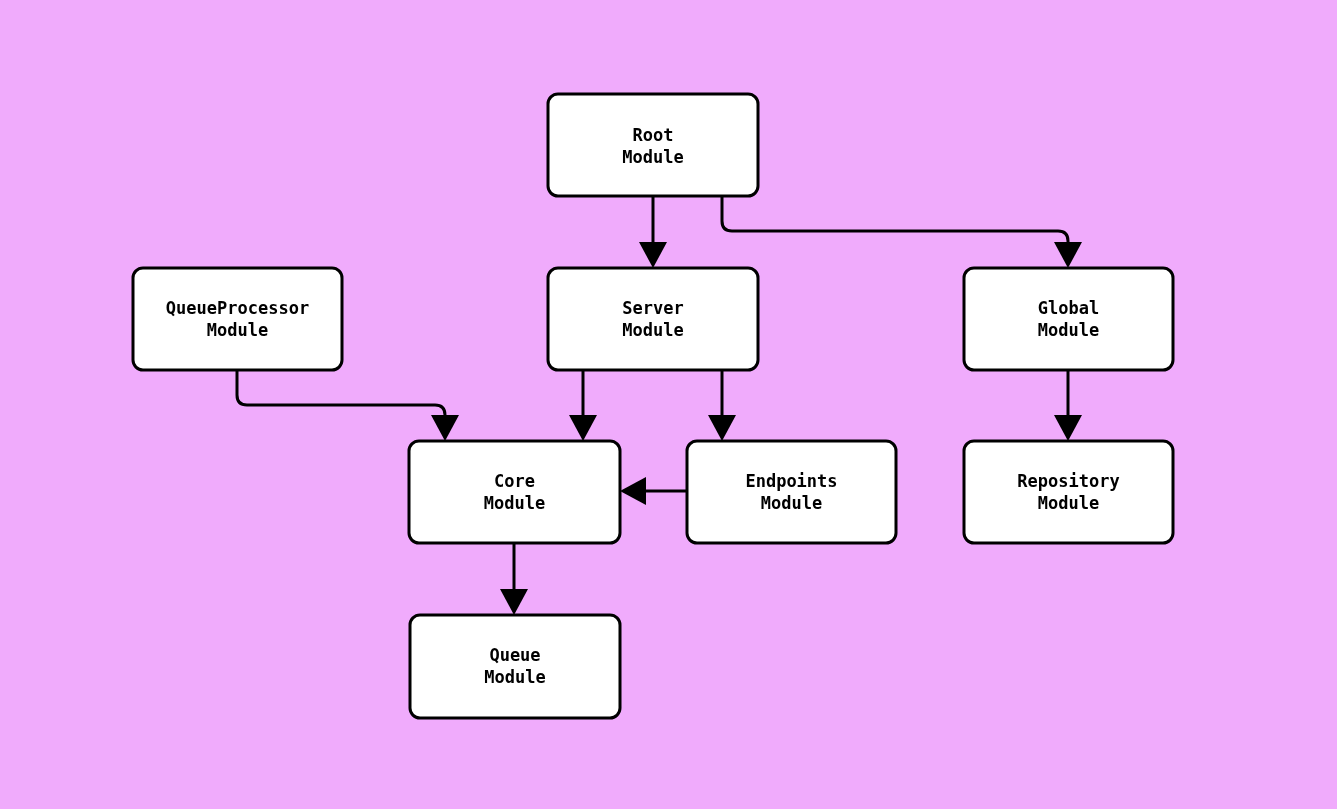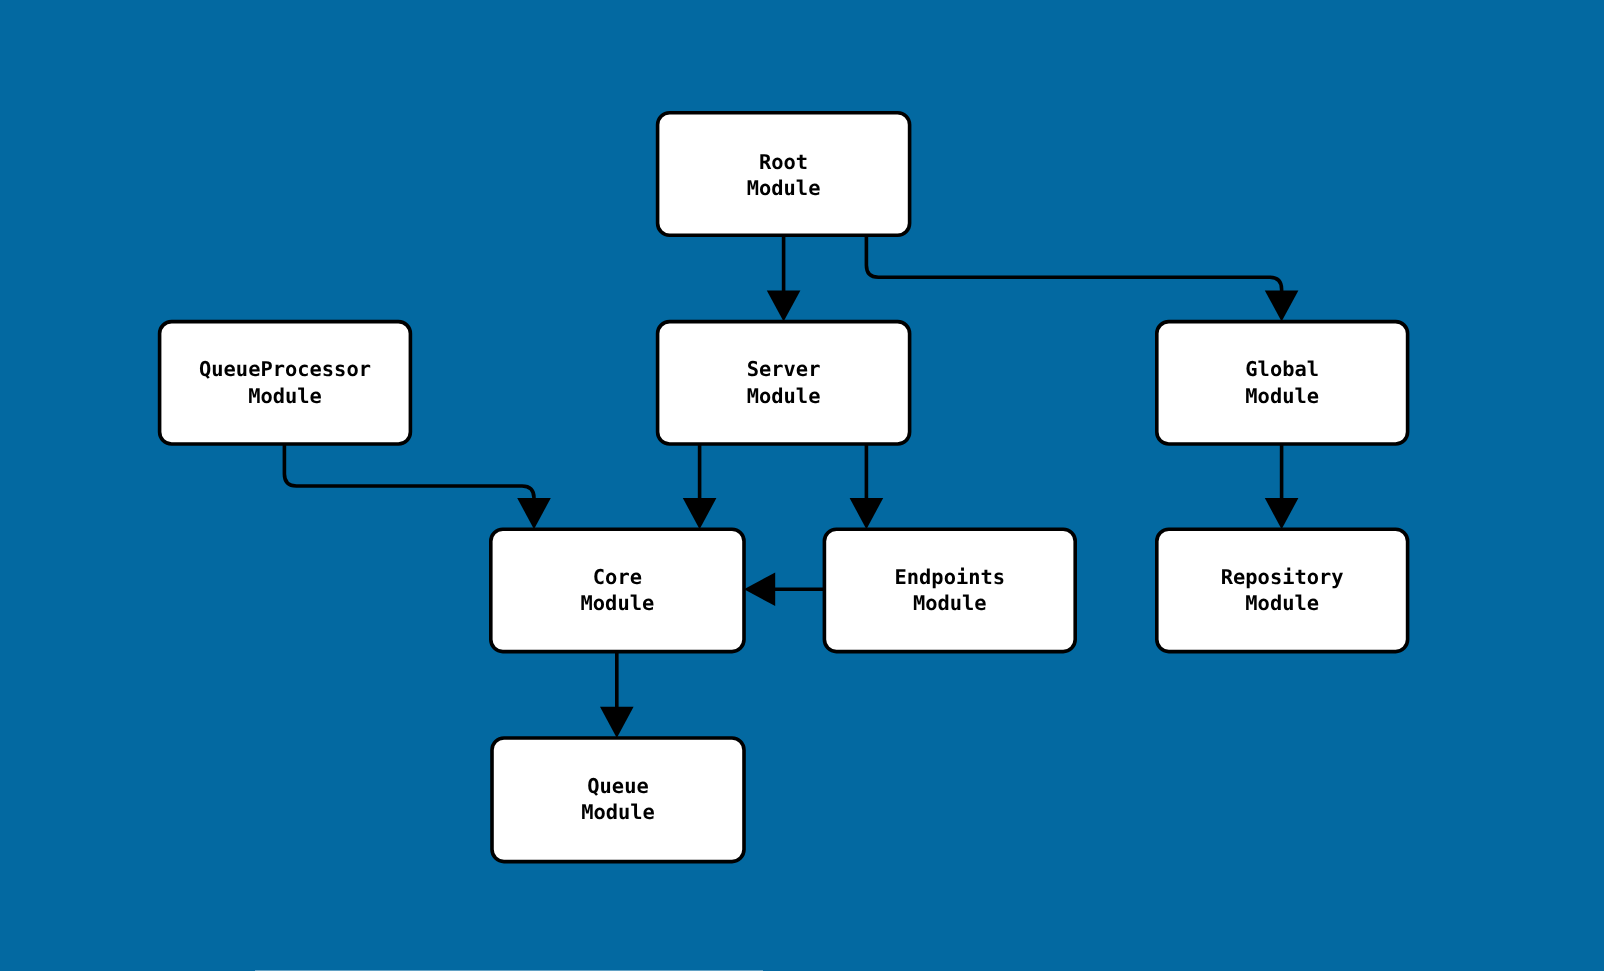--- a/index.html
+++ b/index.html
@@ -11,21 +11,21 @@
   body {
     width: 1337px;
     height: 809px;
     overflow: hidden;
     font-family: "DejaVu Sans Mono", "Liberation Mono", monospace;
   }
   #diagram-root {
     position: relative;
     width: 1337px;
     height: 809px;
-    background: #0369a1;
+    background: #f0abfc;
   }
   #diagram-svg {
     position: absolute;
     top: 0;
     left: 0;
     width: 1337px;
     height: 809px;
     display: block;
   }
   .node-rect {

